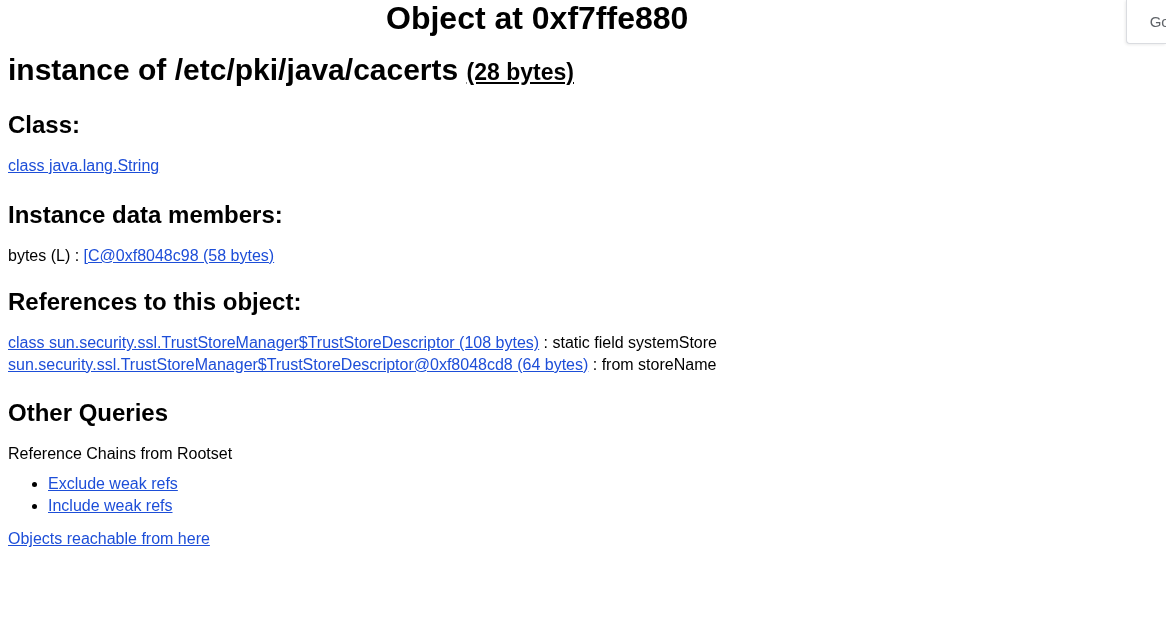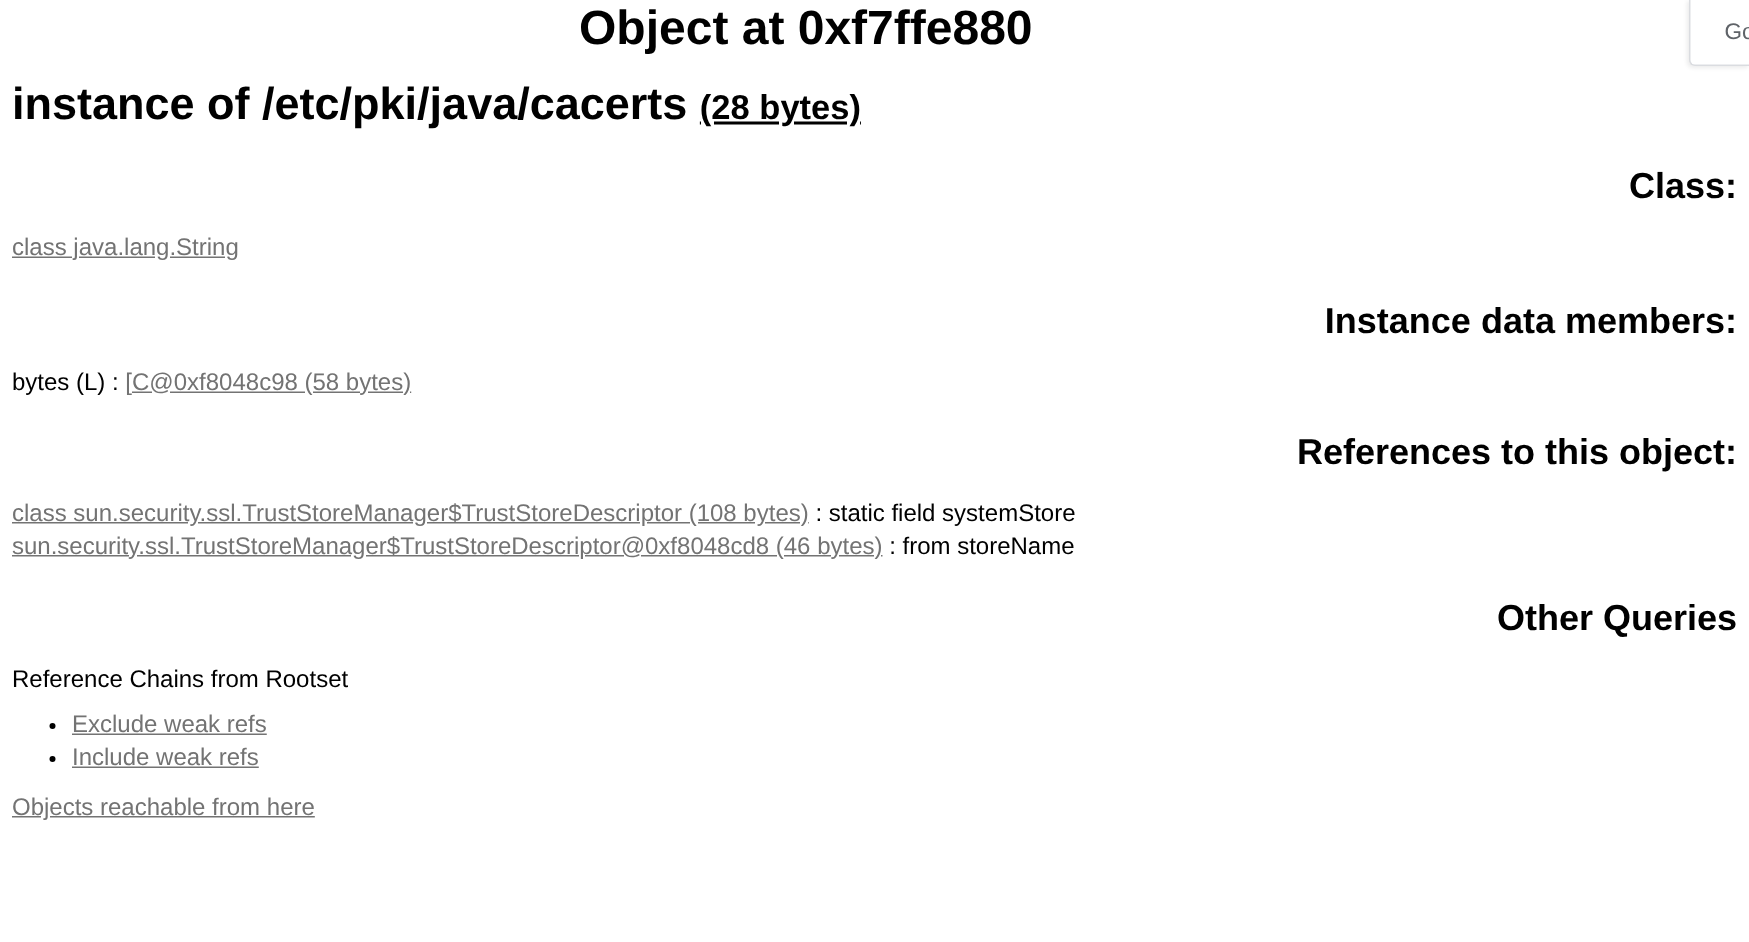--- a/index.html
+++ b/index.html
@@ -31,31 +31,30 @@
     }
     h2.subtitle .size {
       font-size: 23px;
       font-weight: 700;
       text-decoration: underline;
     }
     h3.section-heading {
       font-size: 24px;
       font-weight: 700;
       margin-bottom: 16px;
-      text-align: right;
     }
     .section {
       margin-bottom: 24px;
     }
     p, .line {
       font-size: 16px;
       line-height: 1.35;
     }
     a {
-      color: #737373;
+      color: #1d4ed8;
       text-decoration: underline;
     }
     ul {
       padding-left: 40px;
       margin-top: 8px;
       margin-bottom: 12px;
     }
     li {
       font-size: 16px;
       line-height: 1.35;
@@ -116,21 +115,21 @@
     <span>bytes (L) : </span><a href="#">[C@0xf8048c98 (58 bytes)</a>
   </p>
 </div>
 
 <div class="section references">
   <h3 class="section-heading">References to this object:</h3>
   <p class="line">
     <a href="#">class sun.security.ssl.TrustStoreManager$TrustStoreDescriptor (108 bytes)</a><span> : static field systemStore</span>
   </p>
   <p class="line">
-    <a href="#">sun.security.ssl.TrustStoreManager$TrustStoreDescriptor@0xf8048cd8 (46 bytes)</a><span> : from storeName</span>
+    <a href="#">sun.security.ssl.TrustStoreManager$TrustStoreDescriptor@0xf8048cd8 (64 bytes)</a><span> : from storeName</span>
   </p>
 </div>
 
 <div class="section">
   <h3 class="section-heading">Other Queries</h3>
   <div class="other-queries-body">
     <p class="line">Reference Chains from Rootset</p>
     <ul>
       <li><a href="#">Exclude weak refs</a></li>
       <li><a href="#">Include weak refs</a></li>

